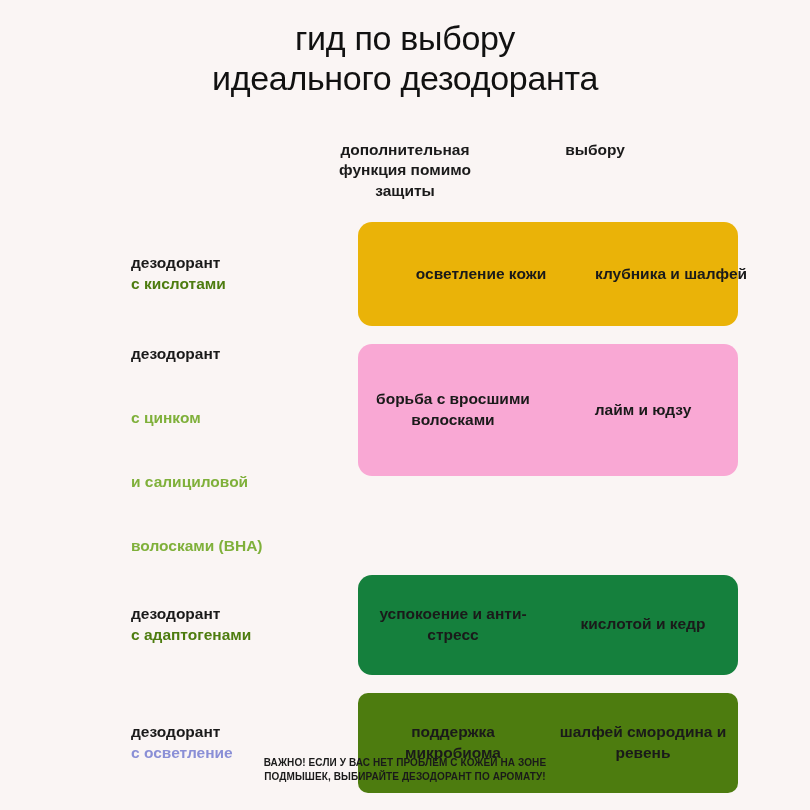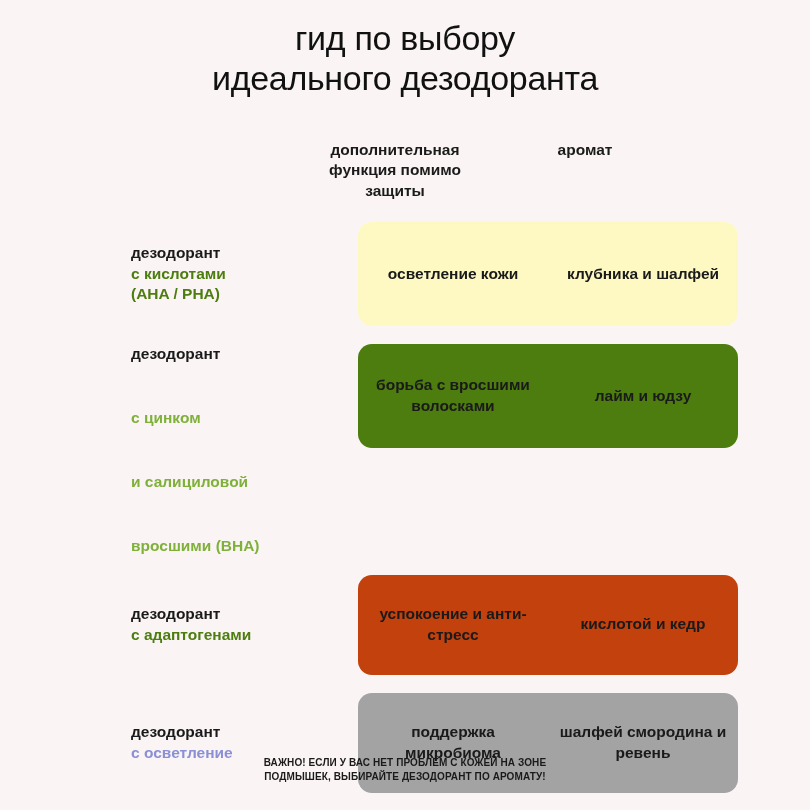--- a/index.html
+++ b/index.html
@@ -30,21 +30,21 @@
     font-size: 34px;
     font-weight: normal;
     line-height: 1.18;
     letter-spacing: -0.3px;
     color: #111111;
   }
 
   
   .col-headers {
     position: absolute;
-    left: 300px;
+    left: 310px;
     top: 140px;
     width: 380px;
     display: flex;
     justify-content: center;
   }
   .col-header {
     flex: 1;
     text-align: center;
     font-size: 15.5px;
     font-weight: bold;
@@ -96,24 +96,24 @@
     flex: 0 0 190px;
     text-align: center;
     font-size: 15.5px;
     font-weight: bold;
     line-height: 1.33;
     color: #1a1a1a;
     padding: 6px 8px;
     box-sizing: border-box;
   }
 
-  .row-1 .row-card { background: #fef9c3; height: 104px; }
-  .row-2 .row-card { background: #4d7c0f; height: 104px; }
-  .row-3 .row-card { background: #c2410c; height: 96px; }
-  .row-4 .row-card { background: #a3a3a3; height: 76px; }
+  .row-1 .row-card { background: #eab308; height: 104px; padding-left: 28px; }
+  .row-2 .row-card { background: #f9a8d4; height: 132px; }
+  .row-3 .row-card { background: #15803d; height: 96px; }
+  .row-4 .row-card { background: #4d7c0f; height: 76px; border-radius: 10px; }
 
   .row-1 .accent { color: #4d7c0f; }
   .row-2 .accent { color: #7fb03a; margin-top: 43px; }
   .row-3 .accent { color: #4d7c0f; }
   .row-4 .accent { color: #8a8fd6; }
 
   
   .footer {
     position: absolute;
     left: 0;
@@ -133,43 +133,42 @@
 
 <div class="page">
 
   <div class="title">
     <div class="title-line">гид по выбору</div>
     <div class="title-line">идеального дезодоранта</div>
   </div>
 
   <div class="col-headers">
     <div class="col-header first">дополнительная функция помимо защиты</div>
-    <div class="col-header second">аромат</div>
+    <div class="col-header second">выбору</div>
   </div>
 
   <div class="rows">
 
     <div class="row row-1">
       <div class="row-label">
         <span>дезодорант</span>
         <span class="accent">с кислотами</span>
-        <span class="accent">(AHA / PHA)</span>
       </div>
       <div class="row-card">
         <div class="cell">осветление кожи</div>
         <div class="cell">клубника и шалфей</div>
       </div>
     </div>
 
     <div class="row row-2">
       <div class="row-label">
         <span>дезодорант</span>
         <span class="accent">с цинком</span>
         <span class="accent">и салициловой</span>
-        <span class="accent">вросшими (BHA)</span>
+        <span class="accent">волосками (BHA)</span>
       </div>
       <div class="row-card">
         <div class="cell">борьба с вросшими волосками</div>
         <div class="cell">лайм и юдзу</div>
       </div>
     </div>
 
     <div class="row row-3">
       <div class="row-label">
         <span>дезодорант</span>

